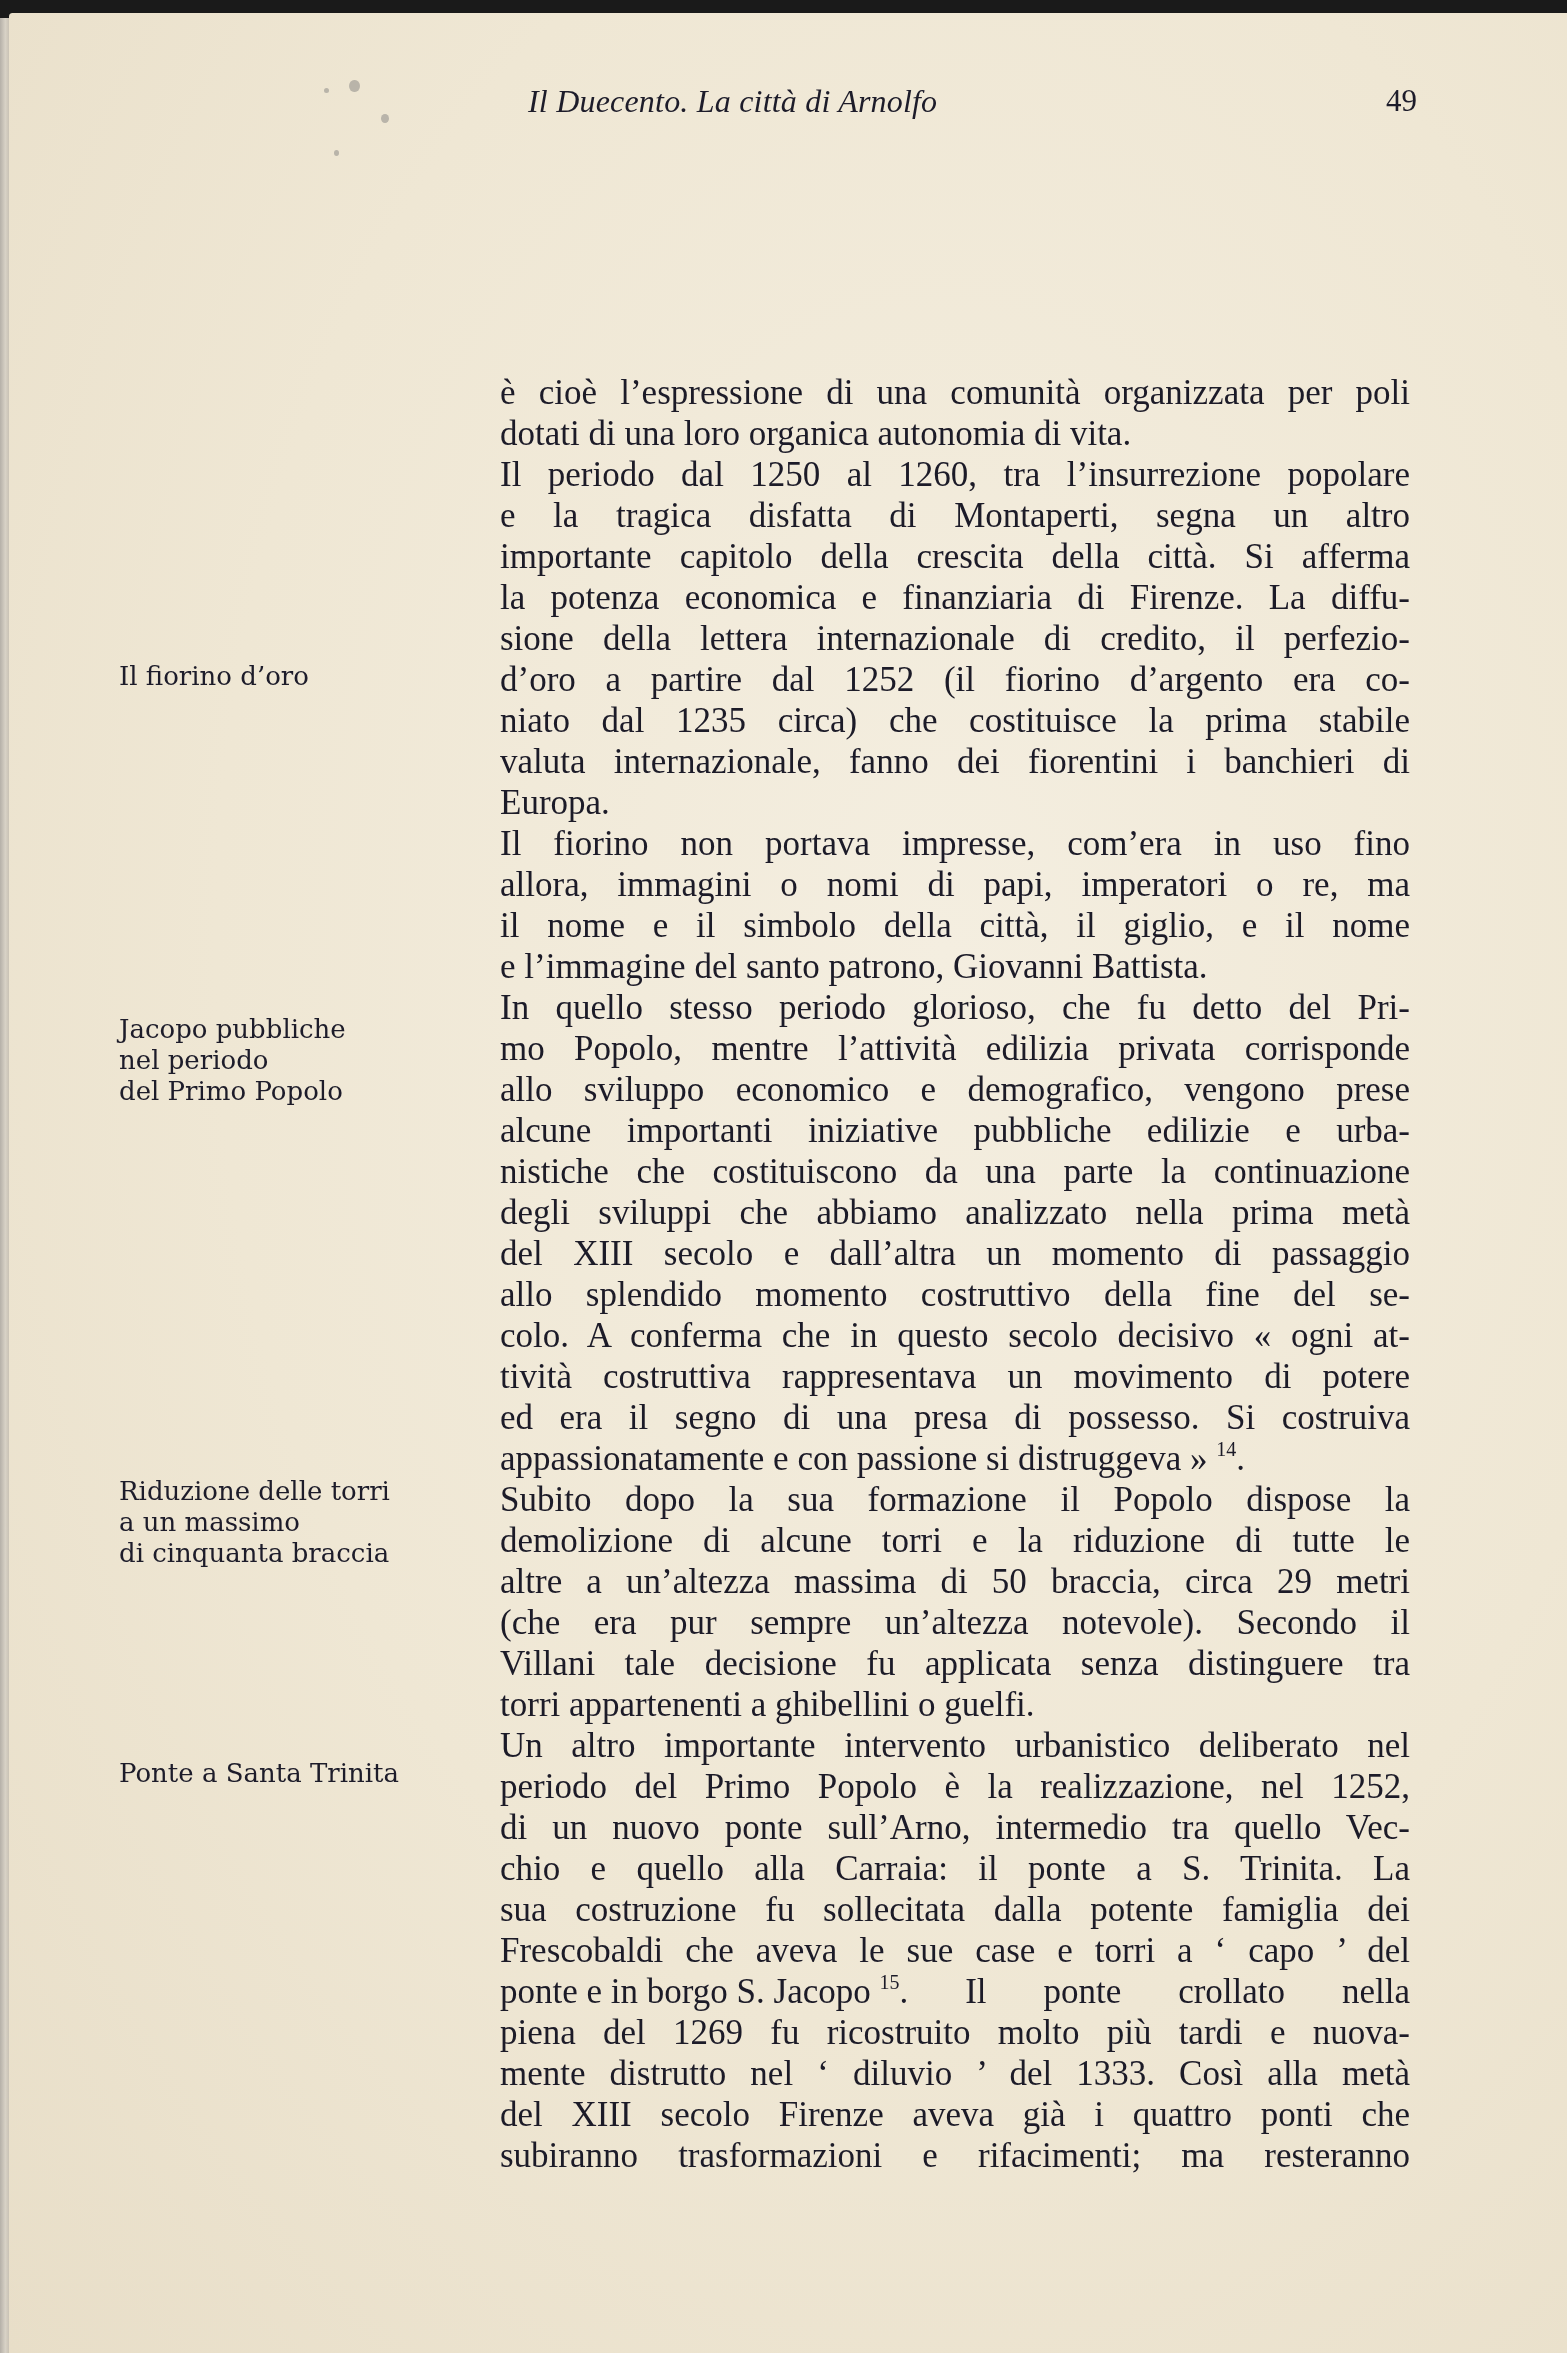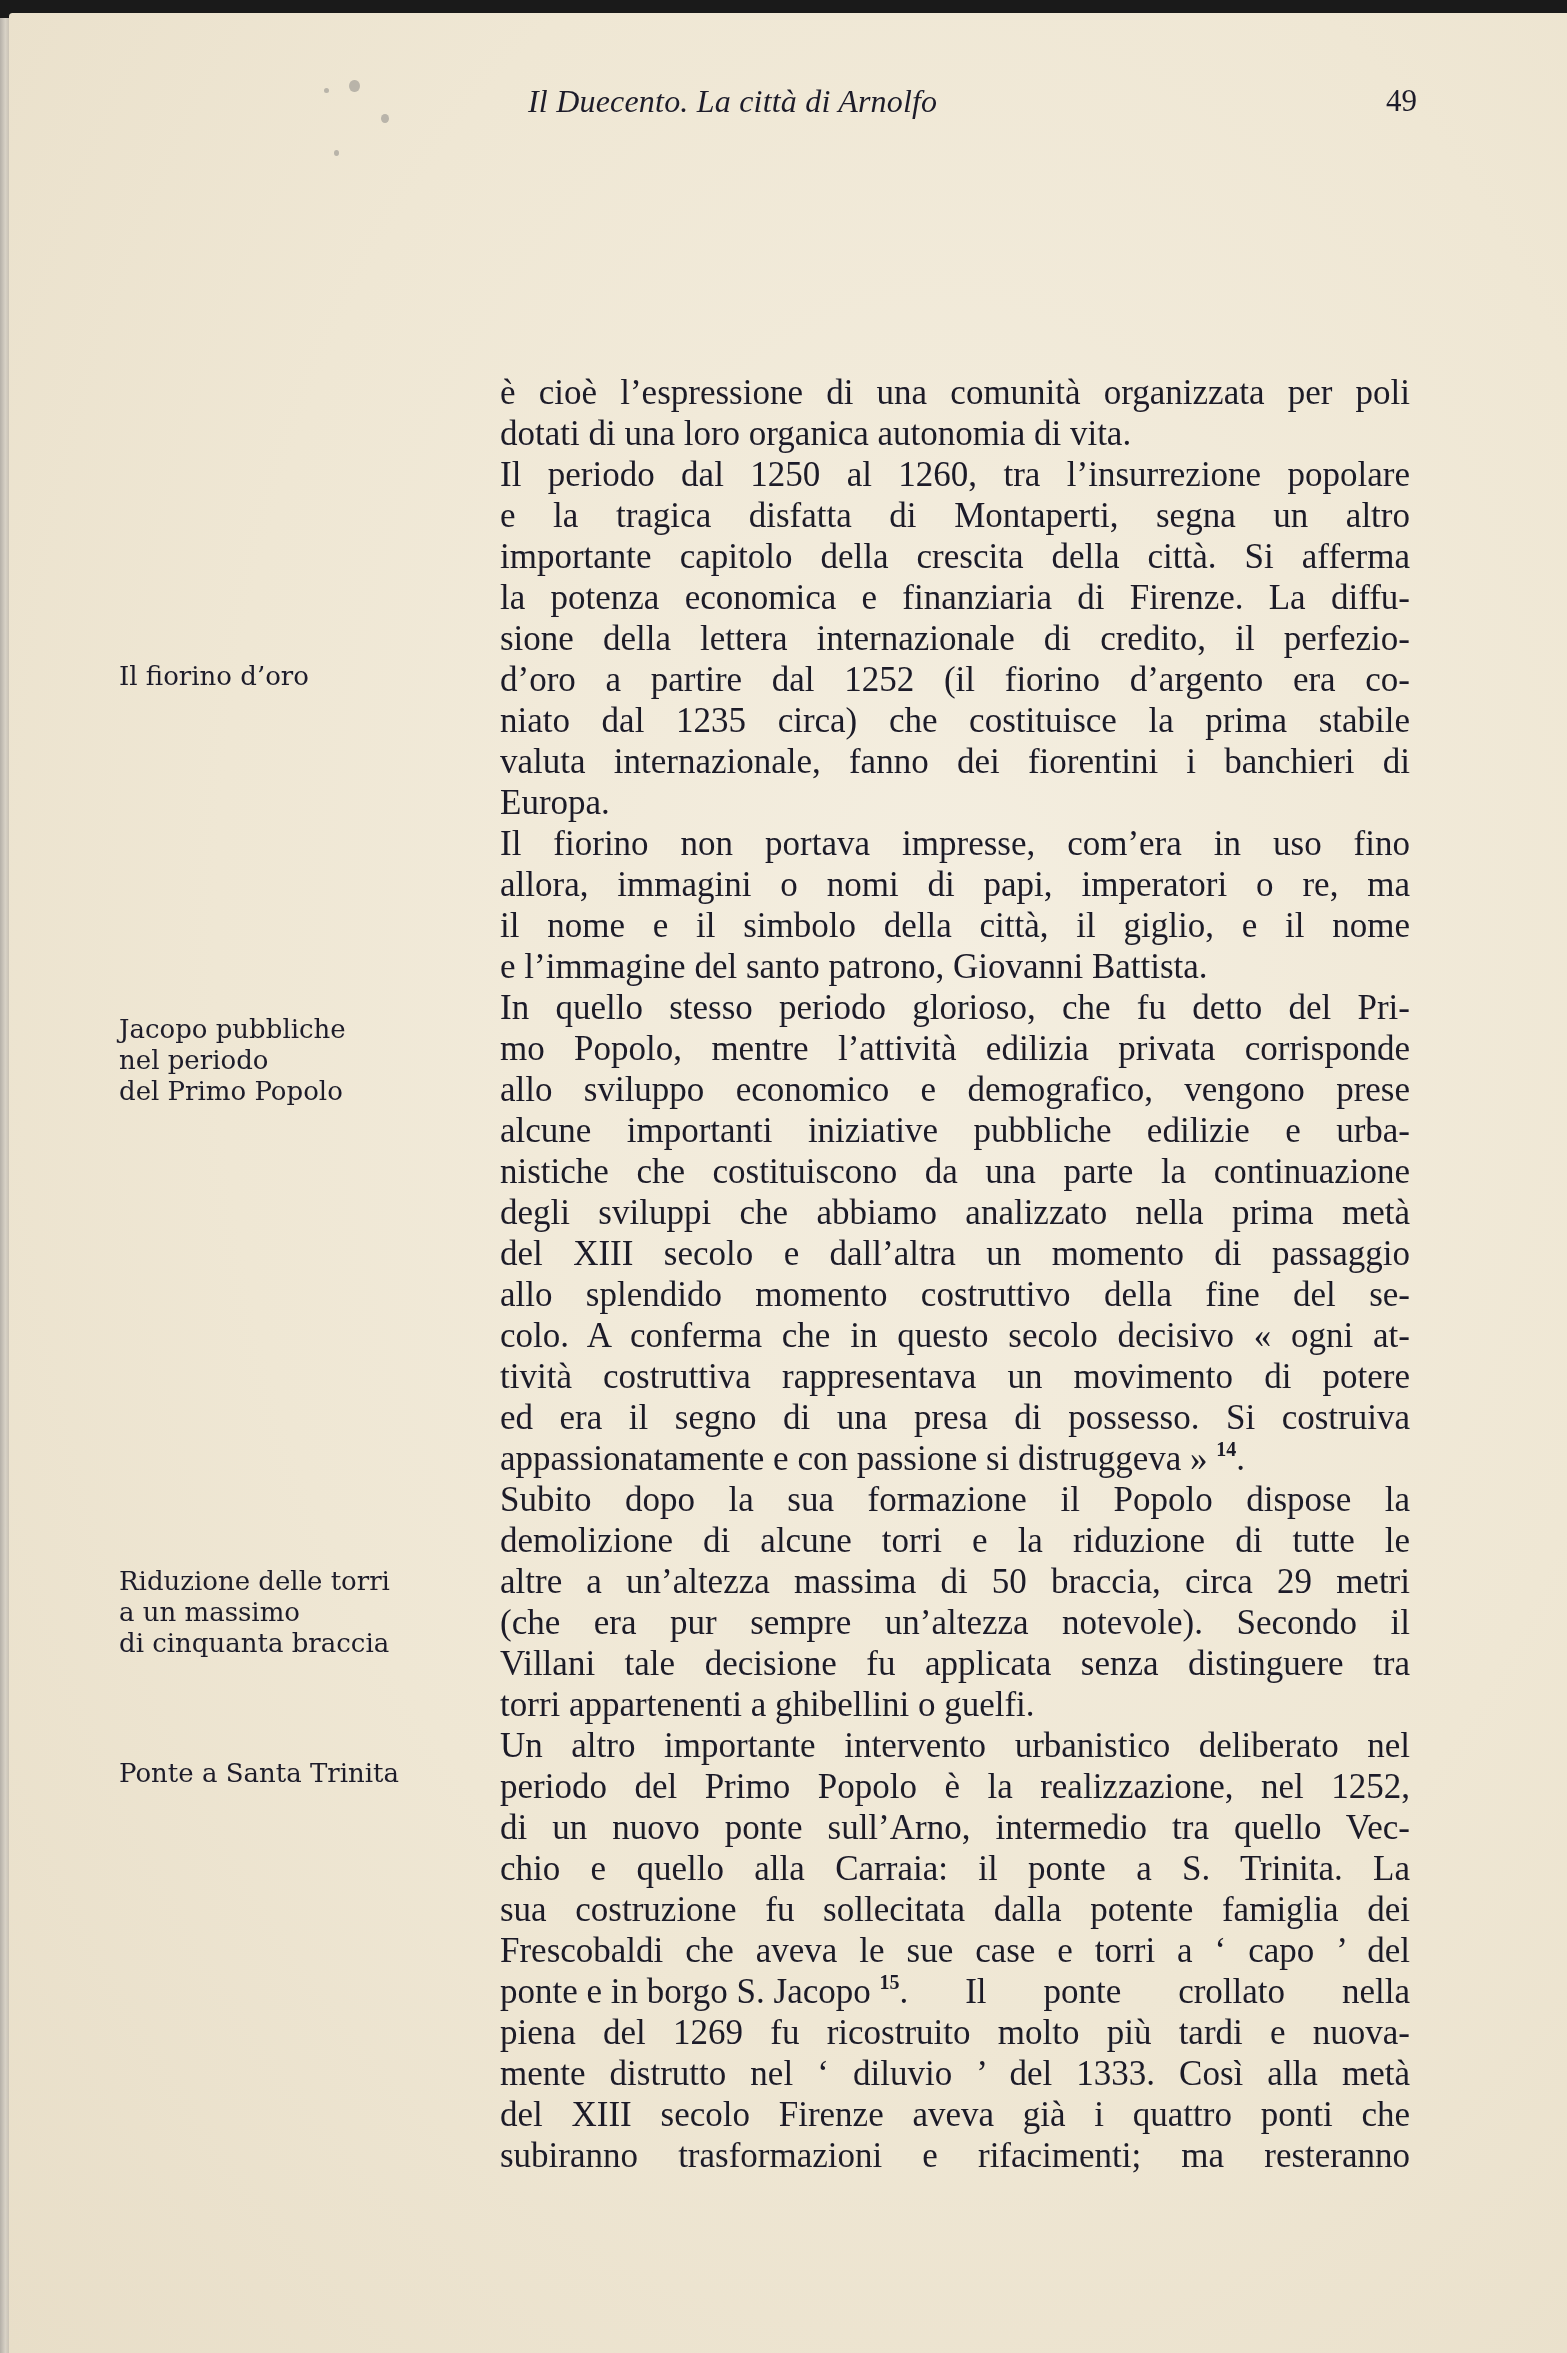--- a/index.html
+++ b/index.html
@@ -67,21 +67,20 @@
       text-align-last: justify;
       height: 41px;
     }
     .body-text .line.last {
       text-align-last: left;
     }
     sup.fn {
       font-size: 20px;
       vertical-align: 14.4px;
       line-height: 0;
-      font-weight: bold;
     }
     .margin-note {
       position: absolute;
       left: 119px;
       width: 359px;
       font-family: "DejaVu Serif", "Liberation Serif", serif;
       font-size: 26px;
       line-height: 31px;
       color: #1d1c2a;
     }
@@ -108,21 +107,21 @@
 <div class="page-number">49</div>
 
 <div class="margin-note" style="top:661px;">
   <span class="mline">Il fiorino d’oro</span>
 </div>
 <div class="margin-note" style="top:1014px;">
   <span class="mline">Jacopo pubbliche</span>
   <span class="mline">nel periodo</span>
   <span class="mline">del Primo Popolo</span>
 </div>
-<div class="margin-note" style="top:1566px;">
+<div class="margin-note" style="top:1476px;">
   <span class="mline">Riduzione delle torri</span>
   <span class="mline">a un massimo</span>
   <span class="mline">di cinquanta braccia</span>
 </div>
 <div class="margin-note" style="top:1758px;">
   <span class="mline">Ponte a Santa Trinita</span>
 </div>
 
 <div class="body-text">
   <span class="line">è cioè l’espressione di una comunità organizzata per poli</span>

